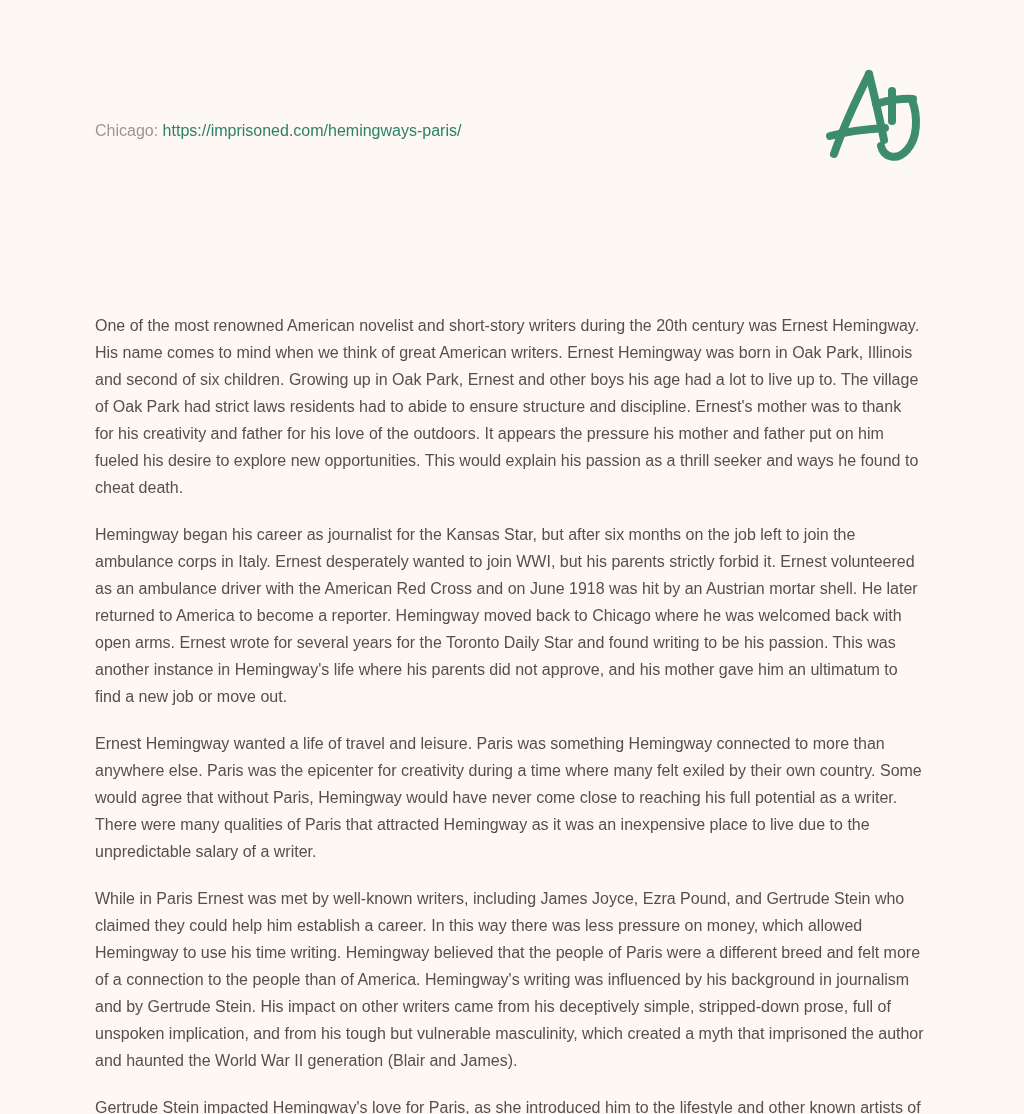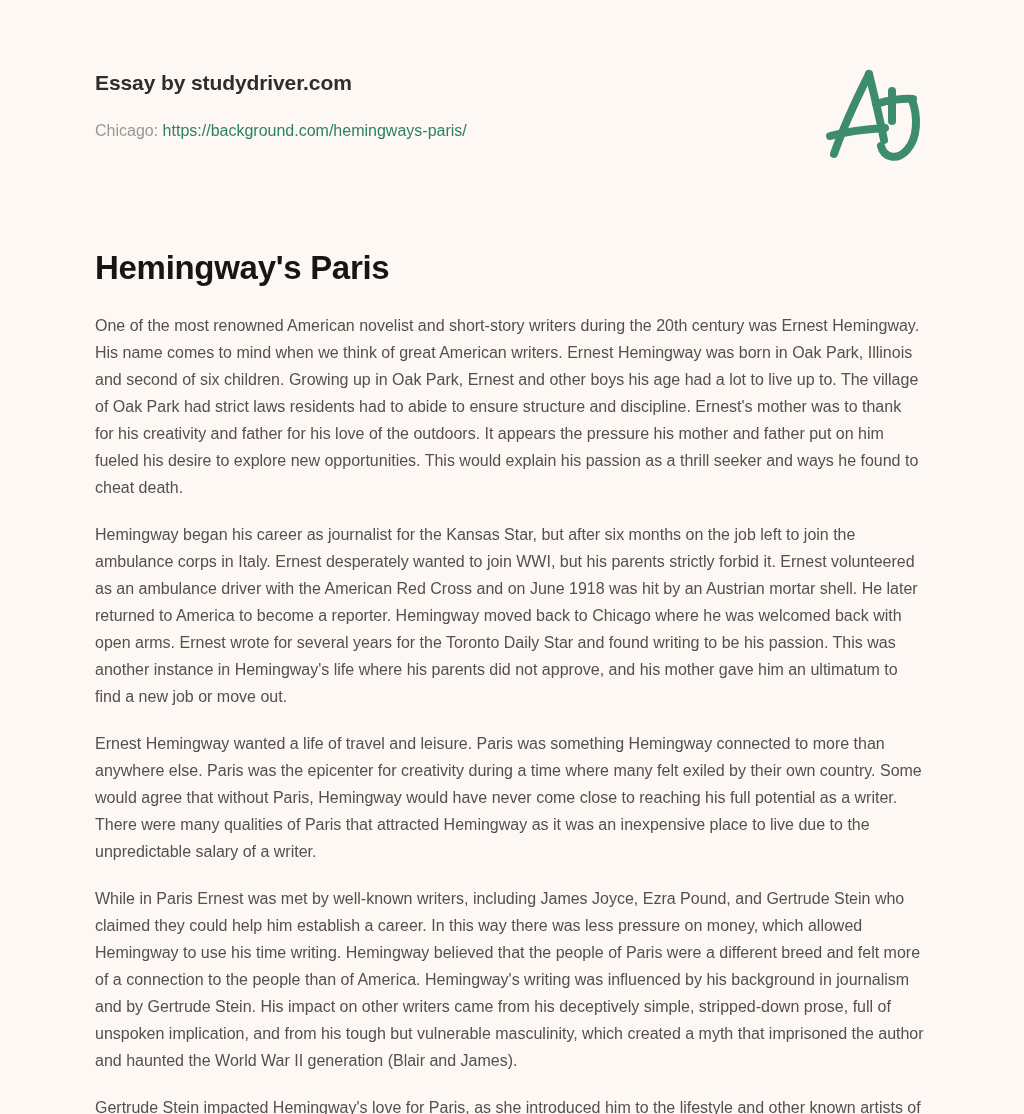--- a/index.html
+++ b/index.html
@@ -104,25 +104,24 @@
     margin-bottom: 0;
   }
 </style>
 </head>
 <body>
 
 <div class="page">
 
   <div class="header">
 
-    <div class="byline">Essay by studydriver.com</div>
 
     <div class="source-row">
       <span class="source-label">Chicago:</span>
-      <span class="source-link">https://background.com/hemingways-paris/</span>
+      <span class="source-link">https://imprisoned.com/hemingways-paris/</span>
     </div>
 
     <div class="logo">
       <svg viewBox="0 0 118 112" xmlns="http://www.w3.org/2000/svg">
         <g fill="none" stroke="#3d8c6e" stroke-width="8" stroke-linecap="round" stroke-linejoin="round">
 
           <path d="M57 16 C 48 34, 33 64, 22 96"></path>
 
           <path d="M57 16 C 62 36, 68 62, 72 82"></path>
 
@@ -132,21 +131,20 @@
 
           <path d="M64 46 C 76 42, 92 40, 101 41"></path>
 
           <path d="M100 42 C 106 58, 106 80, 95 92 C 85 103, 72 100, 69 88"></path>
         </g>
       </svg>
     </div>
 
   </div>
 
-  <h1 class="title">Hemingway's Paris</h1>
 
   <div class="body-copy">
     <p>One of the most renowned American novelist and short-story writers during the 20th century was Ernest Hemingway. His name comes to mind when we think of great American writers. Ernest Hemingway was born in Oak Park, Illinois and second of six children. Growing up in Oak Park, Ernest and other boys his age had a lot to live up to. The village of Oak Park had strict laws residents had to abide to ensure structure and discipline. Ernest's mother was to thank for his creativity and father for his love of the outdoors. It appears the pressure his mother and father put on him fueled his desire to explore new opportunities. This would explain his passion as a thrill seeker and ways he found to cheat death.</p>
     <p>Hemingway began his career as journalist for the Kansas Star, but after six months on the job left to join the ambulance corps in Italy. Ernest desperately wanted to join WWI, but his parents strictly forbid it. Ernest volunteered as an ambulance driver with the American Red Cross and on June 1918 was hit by an Austrian mortar shell. He later returned to America to become a reporter. Hemingway moved back to Chicago where he was welcomed back with open arms. Ernest wrote for several years for the Toronto Daily Star and found writing to be his passion. This was another instance in Hemingway's life where his parents did not approve, and his mother gave him an ultimatum to find a new job or move out.</p>
     <p>Ernest Hemingway wanted a life of travel and leisure. Paris was something Hemingway connected to more than anywhere else. Paris was the epicenter for creativity during a time where many felt exiled by their own country. Some would agree that without Paris, Hemingway would have never come close to reaching his full potential as a writer. There were many qualities of Paris that attracted Hemingway as it was an inexpensive place to live due to the unpredictable salary of a writer.</p>
     <p>While in Paris Ernest was met by well-known writers, including James Joyce, Ezra Pound, and Gertrude Stein who claimed they could help him establish a career. In this way there was less pressure on money, which allowed Hemingway to use his time writing. Hemingway believed that the people of Paris were a different breed and felt more of a connection to the people than of America. Hemingway's writing was influenced by his background in journalism and by Gertrude Stein. His impact on other writers came from his deceptively simple, stripped-down prose, full of unspoken implication, and from his tough but vulnerable masculinity, which created a myth that imprisoned the author and haunted the World War II generation (Blair and James).</p>
     <p>Gertrude Stein impacted Hemingway's love for Paris, as she introduced him to the lifestyle and other known artists of its time. This group of authors became known as the the Lost Generation. Gertrude Stein is well known for shaping young Hemingway into a full-fledged author and encouraged him to give up on journalism to write poe</p>
   </div>
 
 </div>

